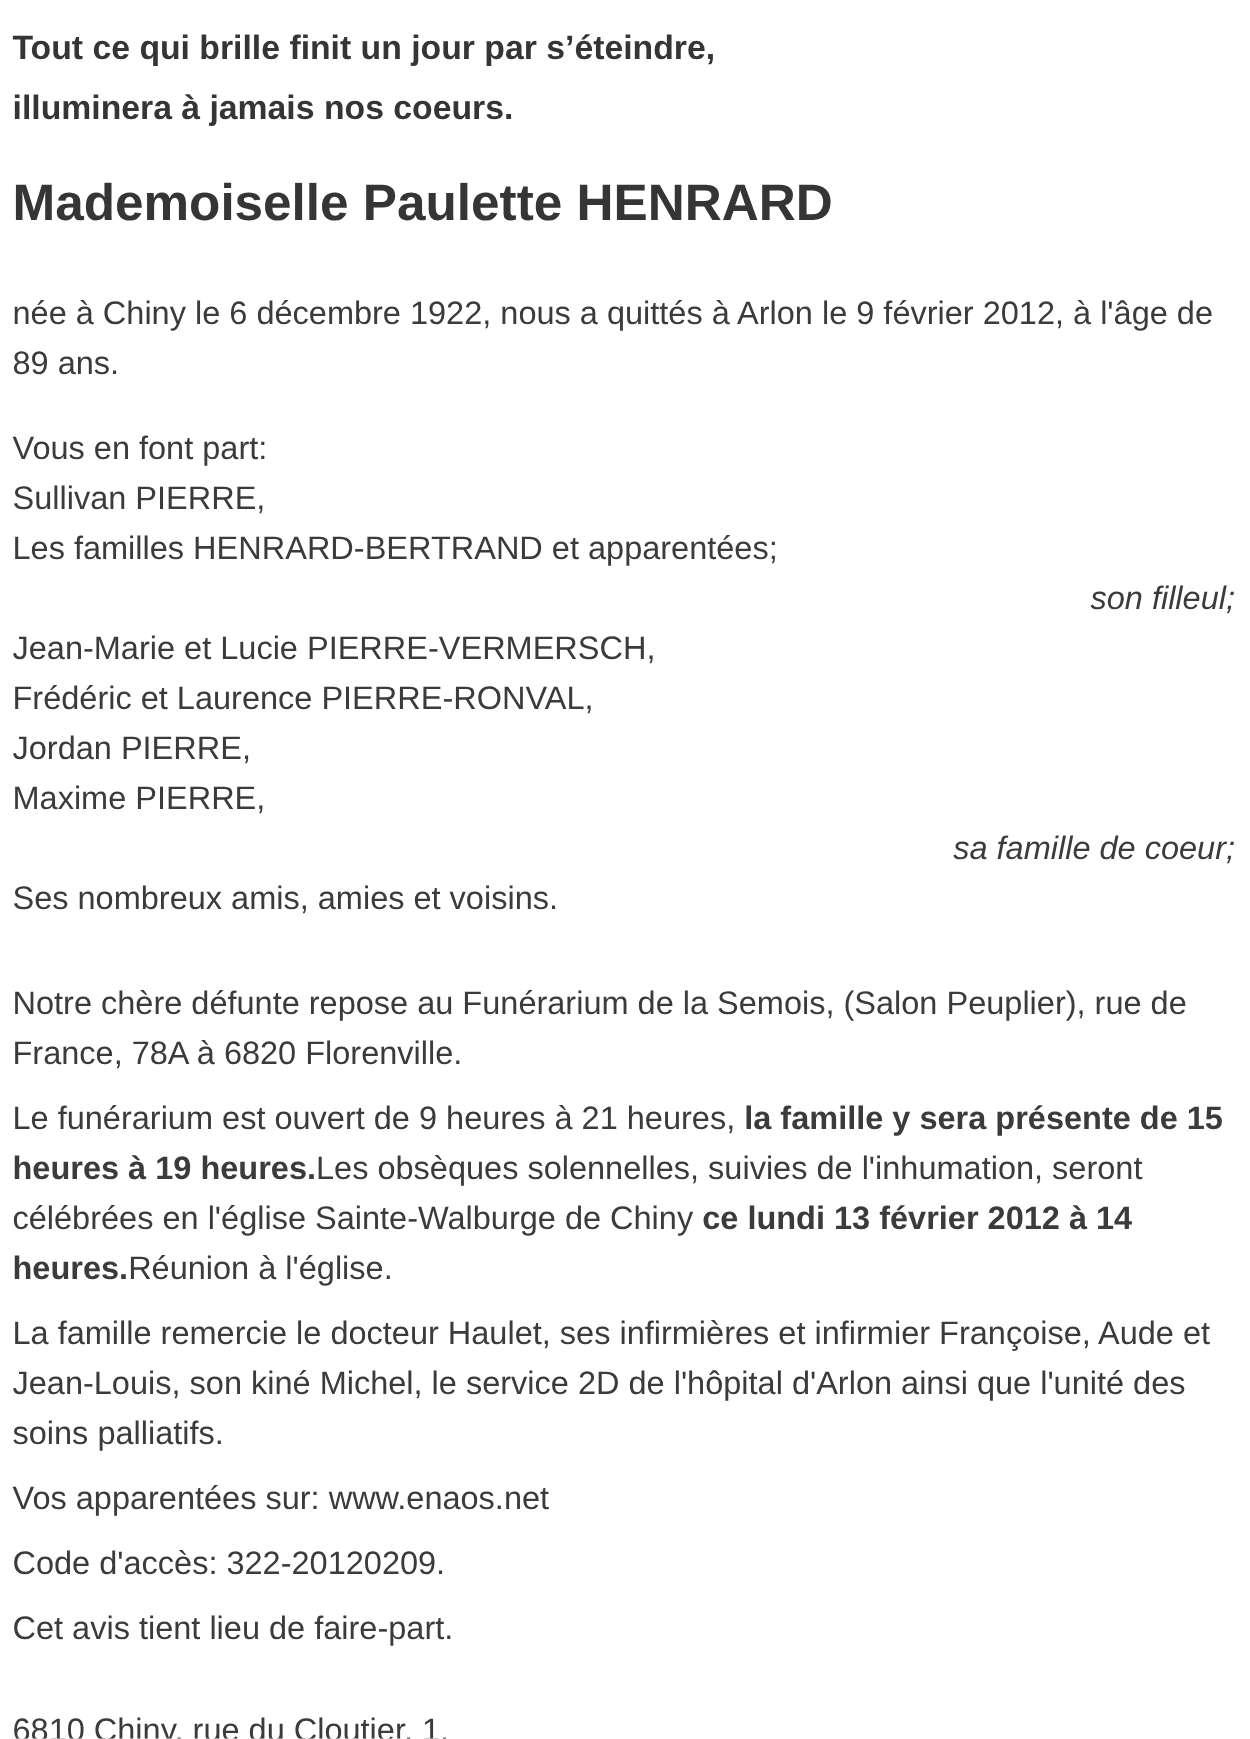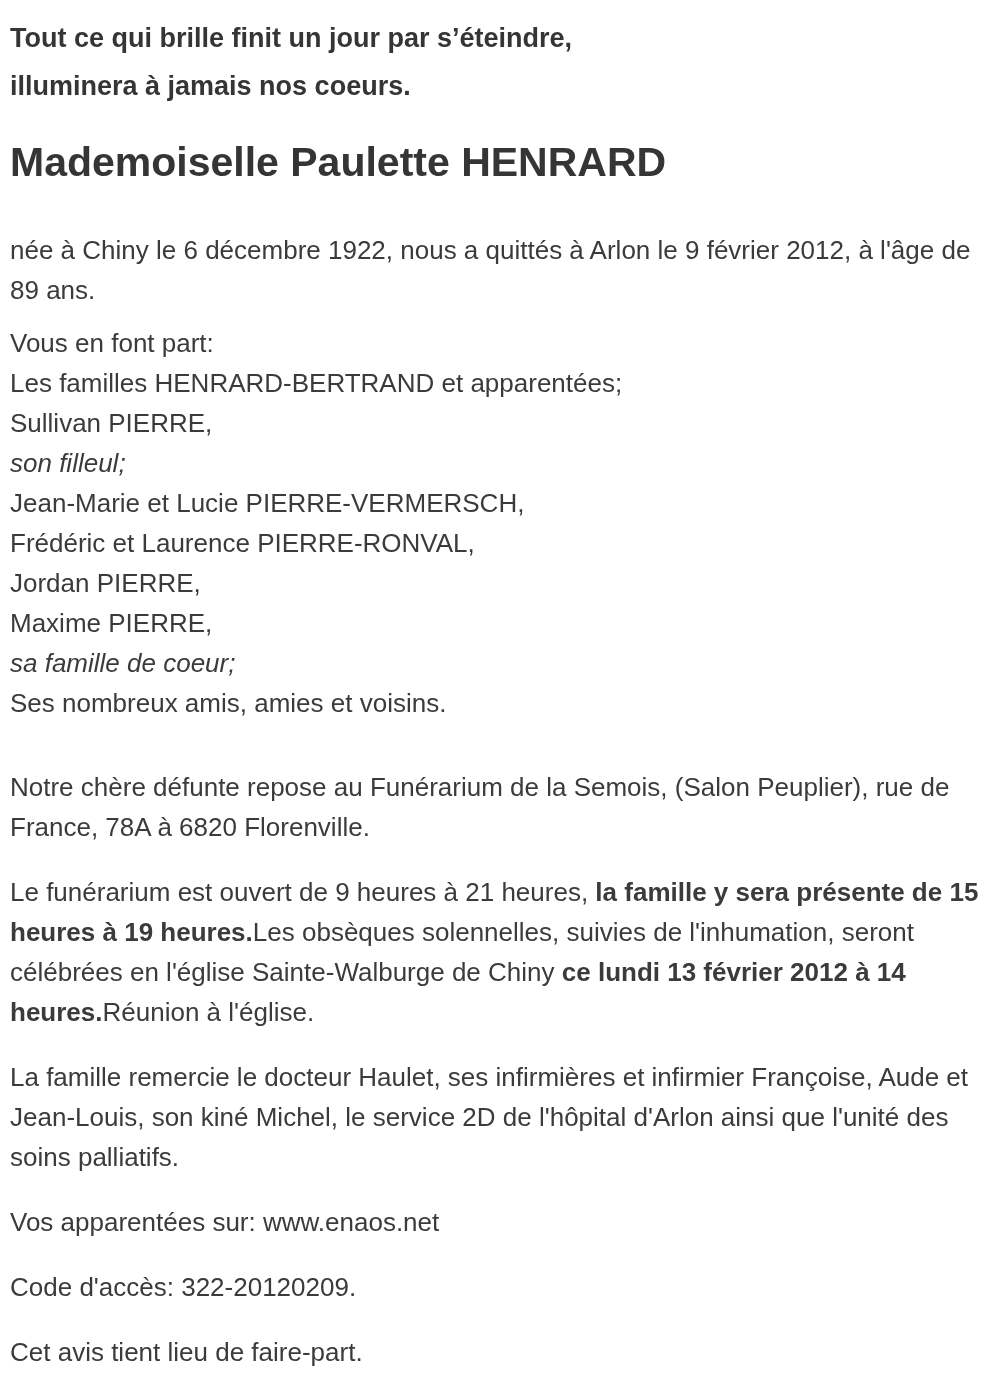--- a/index.html
+++ b/index.html
@@ -26,28 +26,29 @@
     margin: 28px 0 4px 0;
     font-size: 41px;
     font-weight: bold;
     line-height: 48px;
     color: #353534;
   }
   .intro {
     margin-top: 44px;
     line-height: 40px;
   }
-  .family { margin-top: 13px; }
+  .family { margin-top: 28px; }
   .family p { line-height: 40px; }
   .relation-note {
+    text-align: right;
     font-style: italic;
     padding-right: 2px;
   }
   .para {
-    margin-top: 25px;
+    margin-top: 12px;
     line-height: 40px;
   }
   .para.first-block { margin-top: 44px; }
   .para.address-block { margin-top: 42px; }
   .b { font-weight: bold; }
 </style>
 </head>
 <body>
 
 <div class="page">
@@ -56,22 +57,22 @@
     <p>Tout ce qui brille finit un jour par s’éteindre,</p>
     <p>illuminera à jamais nos coeurs.</p>
   </div>
 
   <h1 class="deceased-title">Mademoiselle Paulette HENRARD</h1>
 
   <p class="intro">née à Chiny le 6 décembre 1922, nous a quittés à Arlon le 9 février 2012, à l'âge de 89 ans.</p>
 
   <div class="family">
     <p>Vous en font part:</p>
+    <p>Sullivan PIERRE,</p>
     <p>Les familles HENRARD-BERTRAND et apparentées;</p>
-    <p>Sullivan PIERRE,</p>
     <p class="relation-note">son filleul;</p>
     <p>Jean-Marie et Lucie PIERRE-VERMERSCH,</p>
     <p>Frédéric et Laurence PIERRE-RONVAL,</p>
     <p>Jordan PIERRE,</p>
     <p>Maxime PIERRE,</p>
     <p class="relation-note">sa famille de coeur;</p>
     <p>Ses nombreux amis, amies et voisins.</p>
   </div>
 
   <p class="para first-block">Notre chère défunte repose au Funérarium de la Semois, (Salon Peuplier), rue de France, 78A à 6820 Florenville.</p>

